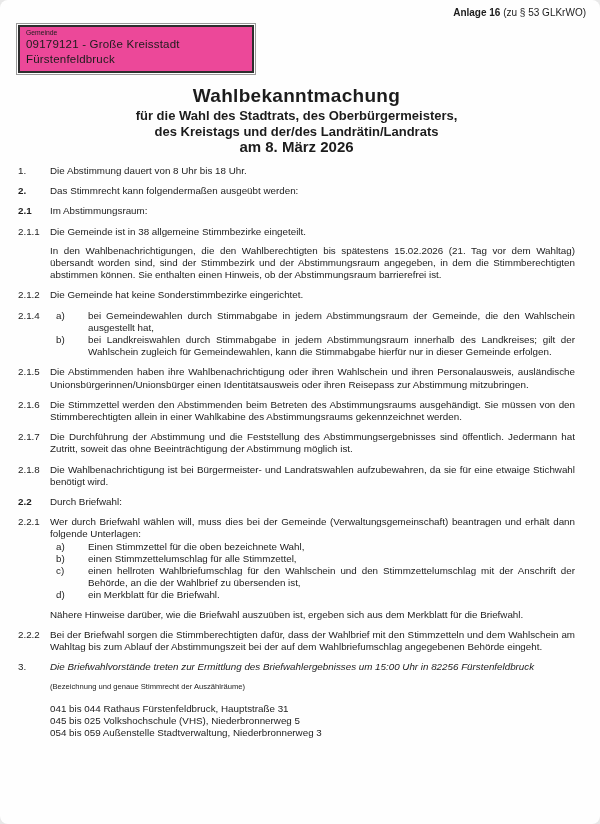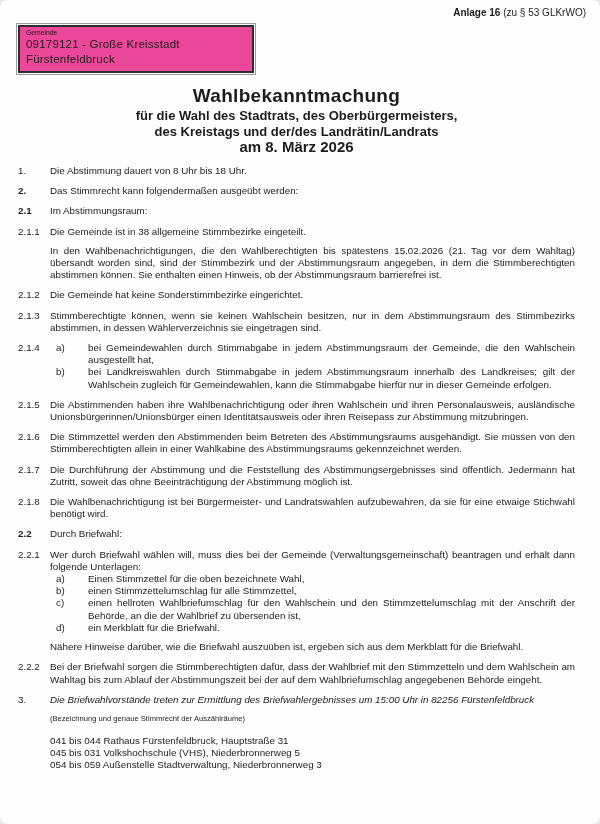--- a/index.html
+++ b/index.html
@@ -87,26 +87,20 @@
             <div class="para"><span>In den Wahlbenachrichtigungen, die den Wahlberechtigten bis spätestens </span><span class="b">15.02.2026</span><span> (21. Tag vor dem Wahltag) übersandt worden sind, sind der Stimmbezirk und der Abstimmungsraum angegeben, in dem die Stimmberechtigten abstimmen können. Sie enthalten einen Hinweis, ob der Abstimmungsraum barrierefrei ist.</span></div>
           </div>
         </div>
         <div class="item">
           <div class="num">2.1.2</div>
           <div class="body">
             <div class="para"><span>Die Gemeinde hat </span><span class="b">keine</span><span> Sonderstimmbezirke eingerichtet.</span></div>
           </div>
         </div>
         <div class="item">
-          <div class="num">2.1.3</div>
-          <div class="body">
-            <div class="para"><span>Stimmberechtigte können, wenn sie </span><span class="b">keinen Wahlschein</span><span> besitzen, nur in dem Abstimmungsraum des Stimmbezirks abstimmen, in dessen Wählerverzeichnis sie eingetragen sind.</span></div>
-          </div>
-        </div>
-        <div class="item">
           <div class="num">2.1.4</div>
           <div class="body">
             <div>
               <div class="lrow">
                 <div class="letter">a)</div>
                 <div class="ltext"><span>bei Gemeindewahlen durch Stimmabgabe in jedem Abstimmungsraum der Gemeinde, die den Wahlschein ausgestellt hat,</span></div>
               </div>
               <div class="lrow">
                 <div class="letter">b)</div>
                 <div class="ltext"><span>bei Landkreiswahlen durch Stimmabgabe in jedem Abstimmungsraum innerhalb des Landkreises; gilt der Wahlschein zugleich für Gemeindewahlen, kann die Stimmabgabe hierfür nur in dieser Gemeinde erfolgen.</span></div>
@@ -174,20 +168,20 @@
           <div class="body">
             <div class="para"><span>Bei der Briefwahl sorgen die Stimmberechtigten dafür, dass der Wahlbrief mit den Stimmzetteln und dem Wahlschein am Wahltag bis zum Ablauf der Abstimmungszeit bei der auf dem Wahlbriefumschlag angegebenen Behörde eingeht.</span></div>
           </div>
         </div>
         <div class="item">
           <div class="num">3.</div>
           <div class="body">
             <div class="para"><span class="i">Die Briefwahlvorstände treten zur Ermittlung des Briefwahlergebnisses um 15:00 Uhr in 82256 Fürstenfeldbruck</span></div>
             <div class="small-note"><span>(Bezeichnung und genaue Stimmrecht der Auszählräume)</span></div>
             <div class="line gap-sm"><span>041 bis 044 Rathaus Fürstenfeldbruck, Hauptstraße 31</span></div>
-            <div class="line"><span>045 bis 031 Volkshochschule (VHS), Niederbronnerweg 5</span></div>
+            <div class="line"><span>045 bis 025 Volkshochschule (VHS), Niederbronnerweg 5</span></div>
             <div class="line"><span>054 bis 059 Außenstelle Stadtverwaltung, Niederbronnerweg 3</span></div>
           </div>
         </div>
       </div>
   </div>
 
 </div>
 
 </body></html>

